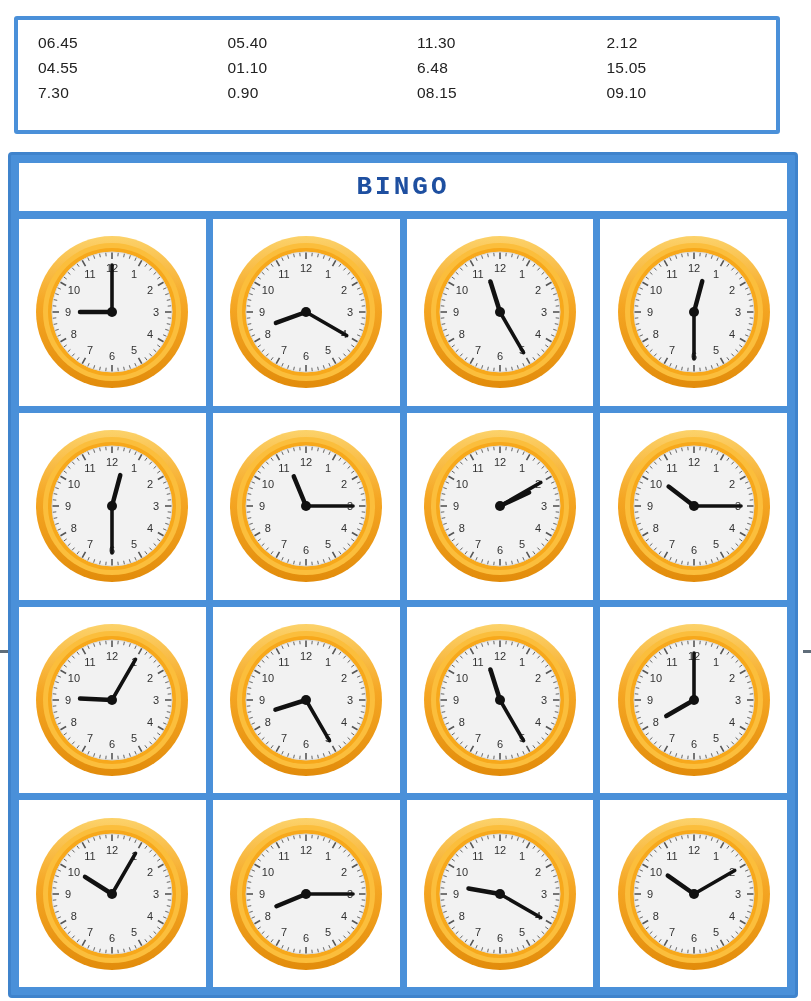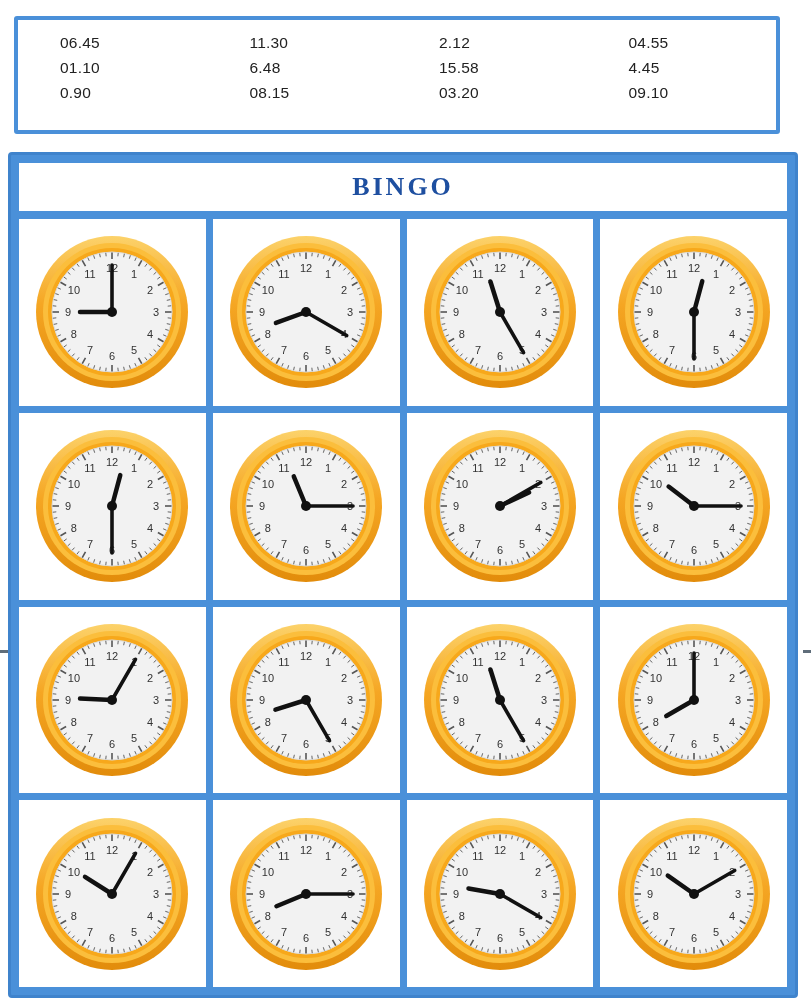--- a/index.html
+++ b/index.html
@@ -32,21 +32,21 @@
     display: grid;
     grid-template-columns: repeat(4, 1fr);
     grid-auto-rows: 25px;
     padding: 10px 0 0 0;
     box-sizing: border-box;
     height: 100%;
   }
   .time-cell {
     font-size: 15.5px;
     color: #222222;
-    padding-left: 42px;
+    padding-left: 20px;
     line-height: 25px;
     letter-spacing: 0.2px;
   }
 
   
   .bingo-card {
     position: absolute;
     left: 8px;
     top: 152px;
     width: 790px;
@@ -59,21 +59,21 @@
   }
   .bingo-title-bar {
     background: #ffffff;
     height: 48px;
     display: flex;
     align-items: center;
     justify-content: center;
     margin-bottom: 8px;
   }
   .bingo-title {
-    font-family: Liberation Serif, serif;
+    font-family: Liberation Mono, monospace;
     font-weight: bold;
     font-size: 26px;
     letter-spacing: 3px;
     color: #1e4fa0;
   }
   .bingo-grid {
     display: grid;
     grid-template-columns: repeat(4, 1fr);
     grid-template-rows: repeat(4, 1fr);
     gap: 7px;
@@ -103,30 +103,30 @@
   }
 </style>
 </head>
 <body>
 
 <div id="page">
 
   <div class="times-panel">
     <div class="times-grid">
         <div class="time-cell">06.45</div>
+        <div class="time-cell">05.40</div>
         <div class="time-cell">11.30</div>
         <div class="time-cell">2.12</div>
         <div class="time-cell">04.55</div>
         <div class="time-cell">01.10</div>
         <div class="time-cell">6.48</div>
-        <div class="time-cell">15.58</div>
-        <div class="time-cell">4.45</div>
+        <div class="time-cell">15.05</div>
+        <div class="time-cell">7.30</div>
         <div class="time-cell">0.90</div>
         <div class="time-cell">08.15</div>
-        <div class="time-cell">03.20</div>
         <div class="time-cell">09.10</div>
       </div>
   </div>
 
   <div class="bingo-card">
     <div class="bingo-title-bar">
       <div class="bingo-title">BINGO</div>
     </div>
     <div class="bingo-grid">
         <div class="bingo-cell">

